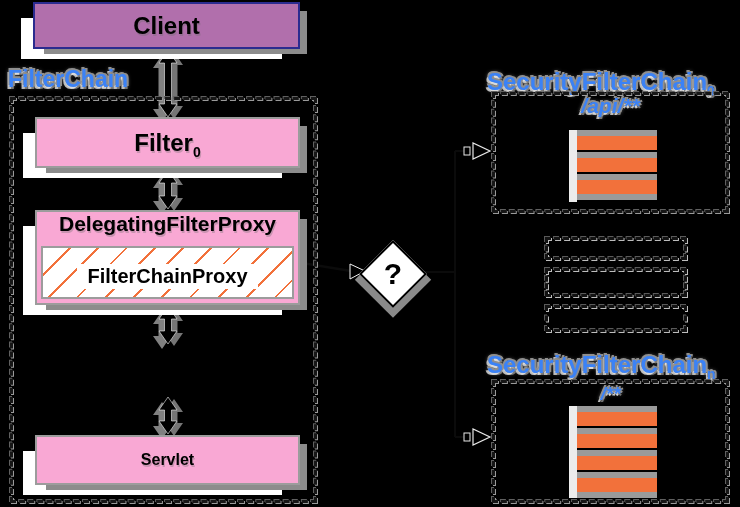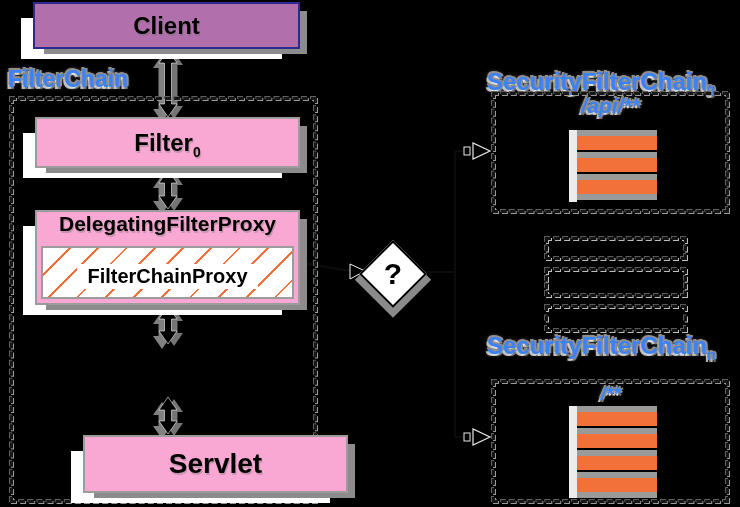--- a/index.html
+++ b/index.html
@@ -116,21 +116,21 @@
   </div>
 
   <div class="node orange" id="dfp" style="left:35px;top:210px;width:265px;height:95px;">
     <span class="dfp-title">DelegatingFilterProxy</span>
     <div id="fcp">
       <span class="fcp-lbl">FilterChainProxy</span>
     </div>
   </div>
 
 
-  <div class="node orange" style="left:35px;top:435px;width:265px;height:58px;font-size:28px;margin-left:48px;">
+  <div class="node orange" style="left:35px;top:435px;width:265px;height:50px;font-size:16px;">
     <span class="lbl">Servlet</span>
   </div>
 
   <div id="diamond">
     <span class="q">?</span>
   </div>
 
   <div class="glow" style="left:487px;top:68px;font-size:24px;"><span>SecurityFilterChain</span><sub>0</sub></div>
   <div class="dashed" style="left:492px;top:92px;width:237px;height:121px;"></div>
   <div class="glow pattern" style="left:492px;top:94px;font-size:21px;">/api/**</div>
@@ -141,21 +141,21 @@
       <div class="tick" style="top: 36px;"></div>
       <div class="bar last" style="top: 44px;"></div>
     </div>
 
   <div class="abs" style="left:545px;top:237px;width:142px;">
       <div class="mini-dashed"></div>
       <div class="mini-dashed"></div>
       <div class="mini-dashed"></div>
     </div>
 
-  <div class="glow" style="left:487px;top:332px;font-size:24px;"><span>SecurityFilterChain</span><sub>n</sub></div>
+  <div class="glow" style="left:487px;top:351px;font-size:24px;"><span>SecurityFilterChain</span><sub>n</sub></div>
   <div class="dashed" style="left:492px;top:380px;width:237px;height:123px;"></div>
   <div class="glow pattern" style="left:492px;top:383px;font-size:19px;">/**</div>
   <div class="bar-group" style="left:577px;top:412px;height:78px;">
     <svg id="curl" width="18" height="26" viewBox="0 0 18 26" style="position:absolute;right:-4px;top:58px;">
       <path d="M3 24 C 11 22, 13 14, 8 8 C 6 4.5, 10 2.5, 12 5" fill="none" stroke="#F2713B" stroke-width="3" stroke-linecap="round"></path>
       <path d="M3 24 C 9 22.5, 11 16, 8.5 10" fill="none" stroke="#fff" stroke-width="1"></path>
     </svg>
   <div class="bar" style="top: 0px;"></div>
       <div class="tick" style="top: 14px;"></div>
       <div class="bar" style="top: 22px;"></div>

